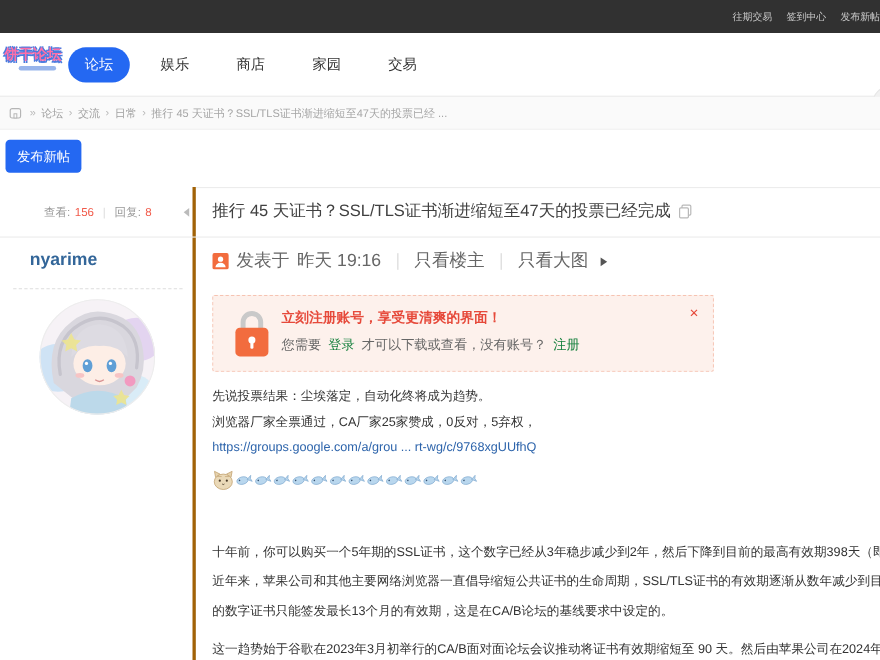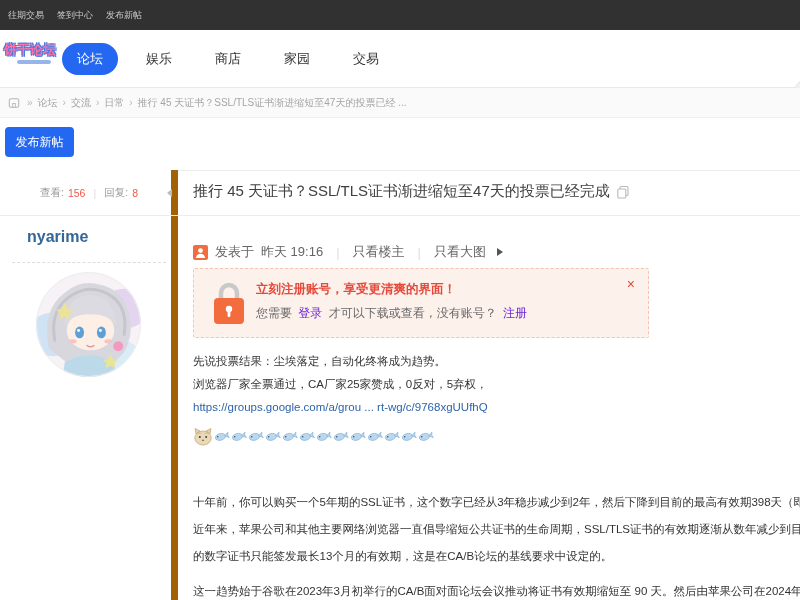--- a/index.html
+++ b/index.html
@@ -1,21 +1,21 @@
 <!DOCTYPE html>
 <html><head>
 <meta charset="utf-8">
 <style>
   * { margin:0; padding:0; box-sizing:border-box; }
   html,body { width:800px; height:600px; overflow:hidden; background:#fff; }
   body { font-family:"Liberation Sans","DejaVu Sans",sans-serif; color:#333; }
   #app { position:relative; width:800px; height:600px; overflow:hidden; background:#fff; }
 
   
-  .topbar { position:absolute; left:0; top:0; width:800px; height:30px; background:#313131; display:flex; align-items:center; padding-left:8px; gap:13px; }
+  .topbar { position:absolute; left:0; top:0; width:800px; height:30px; background:#313131; display:flex; align-items:center; padding-left:8px; gap:13px;justify-content:flex-end; }
   .topbar a { color:#c9c9c9; font-size:9px; text-decoration:none; cursor:pointer; }
 
   
   .nav { position:absolute; left:0; top:30px; width:800px; height:58px; background:#fff; border-bottom:1px solid #e8e8e8; }
   .logo { position:absolute; left:4px; top:11px; width:60px; height:38px; cursor:pointer; text-align:left; }
   .logo-main { display:block; font-size:13px; font-weight:900; color:#ff6fa8; letter-spacing:0px;
     text-shadow:-1px -1px 0 #4a7ade, 1px -1px 0 #4a7ade, -1px 1px 0 #4a7ade, 1px 1px 0 #4a7ade; }
   .logo-sub { display:block; margin:1px auto 0; width:34px; height:4px; border-radius:2px; background:#7ea3e6; opacity:.8; }
   .tabs { position:absolute; left:62px; top:0; height:58px; display:flex; align-items:center; }
   .tab { height:32px; line-height:32px; padding:0 15px; font-size:13px; color:#333; border-radius:16px; cursor:pointer; margin-right:13px; white-space:nowrap; }
@@ -29,46 +29,46 @@
   .home-ic { width:12px; height:12px; margin-right:2px; }
 
   
   .btn-new { position:absolute; left:5px; top:127px; width:69px; height:30px; background:#2468f2; color:#fff; font-size:12px; border:none; border-radius:4px; cursor:pointer; font-family:inherit; }
 
   
   .content-topline { position:absolute; left:0; top:170px; width:800px; height:1px; background:#ececec; }
   .titleline { position:absolute; left:0; top:215px; width:800px; height:1px; background:#ececec; }
 
   
-  .sidebar { position:absolute; left:0; top:170px; width:178px; height:430px; border-right:7px solid #a16207; background:#fff; }
+  .sidebar { position:absolute; left:0; top:170px; width:178px; height:430px; border-right:3px solid #a16207; background:#fff; }
   .stats { position:absolute; left:0; top:0; width:178px; height:45px; display:flex; align-items:center; justify-content:center; font-size:10.5px; color:#999; gap:4px; white-space:nowrap; }
   .stats .num { color:#f15a4a; }
   .stats .bar { color:#ddd; margin:0 4px; }
   .username { position:absolute; left:27px; top:58px; font-size:16px; font-weight:bold; color:#336699; text-decoration:none; cursor:pointer; }
   .dashline { position:absolute; left:12px; top:92px; width:154px; border-top:1px dashed #ddd; }
   .avatar { position:absolute; left:35px; top:101px; width:107px; height:107px; border-radius:50%; cursor:pointer; }
   .side-note { position:absolute; left:0px; top:215px; width:174px; border-left:3px solid #27b06c; padding-left:7px; font-size:11px; font-weight:bold; color:#333; line-height:15px; }
   .collapse-arrow { position:absolute; left:167px; top:189px; width:0; height:0; border-top:4px solid transparent; border-bottom:4px solid transparent; border-right:5px solid #bbb; cursor:pointer; }
 
   
   .maincol { position:absolute; left:179px; top:170px; width:1020px; height:430px; }
   .thread-title { position:absolute; left:14px; top:12px; font-size:15px; color:#404040; white-space:nowrap; display:flex; align-items:center; gap:6px; }
   .copy-ic { width:14px; height:14px; cursor:pointer; flex:0 0 auto; }
-  .metarow { position:absolute; left:14px; top:57px; display:flex; align-items:center; font-size:13px; color:#666; gap:7px; white-space:nowrap;margin-top:16px; }
+  .metarow { position:absolute; left:14px; top:57px; display:flex; align-items:center; font-size:16px; color:#666; gap:7px; white-space:nowrap; }
   .metarow .bar { color:#e0e0e0; margin:0 6px; }
   .metarow .lnk { color:#666; text-decoration:none; cursor:pointer; }
   .meta-arrow { width:0; height:0; border-left:6px solid #555; border-top:4px solid transparent; border-bottom:4px solid transparent; margin-left:4px; cursor:pointer; }
   .user-ic { width:15px; height:15px; }
 
   
   .notice { position:absolute; left:14px; top:98px; width:456px; height:70px; background:#fdf1ec; border:1px dashed #f6c3b2; border-radius:2px; }
   .notice-lock { position:absolute; left:18px; top:11px; width:34px; height:46px; }
   .notice-title { position:absolute; left:62px; top:12px; font-size:12.5px; font-weight:bold; color:#e6493a; white-space:nowrap; }
   .notice-line { position:absolute; left:62px; top:36px; font-size:12px; color:#666; white-space:nowrap; }
-  .notice-line a { color:#6d28d9; text-decoration:none; cursor:pointer; margin:0 3px; }
+  .notice-line a { color:#15803d; text-decoration:none; cursor:pointer; margin:0 3px; }
   .notice-close { position:absolute; right:13px; top:8px; font-size:14px; color:#e6493a; cursor:pointer; line-height:14px; }
 
   
   .postbody { position:absolute; left:14px; top:180px; width:990px; font-size:11.5px; color:#333; }
   .pline { line-height:23px; white-space:nowrap; }
   .postbody a.gg { color:#2d64ab; text-decoration:none; cursor:pointer; }
   .emoji-row { margin-top:4px; height:26px; display:flex; align-items:center; gap:1px; }
   .emoji-row svg { display:block; }
   .para1 { margin-top:40px; }
   .para1 .pl { line-height:27px; white-space:nowrap; }

